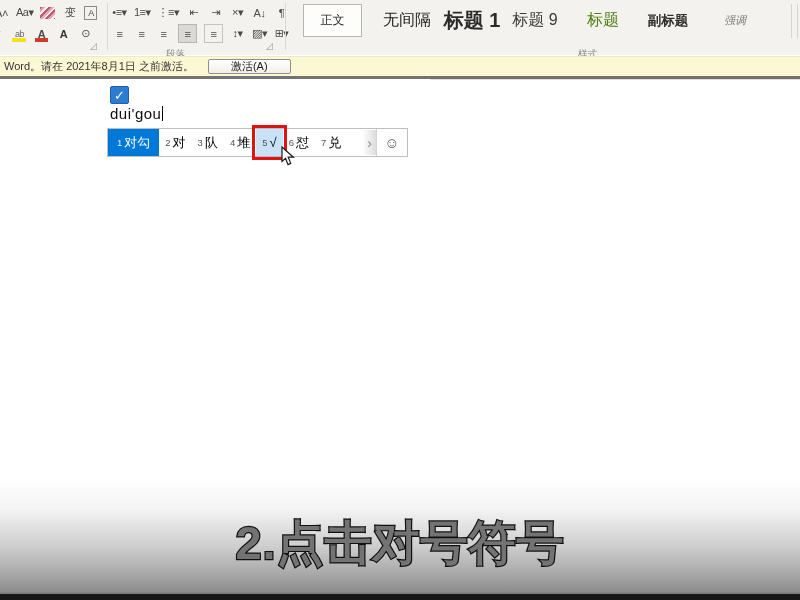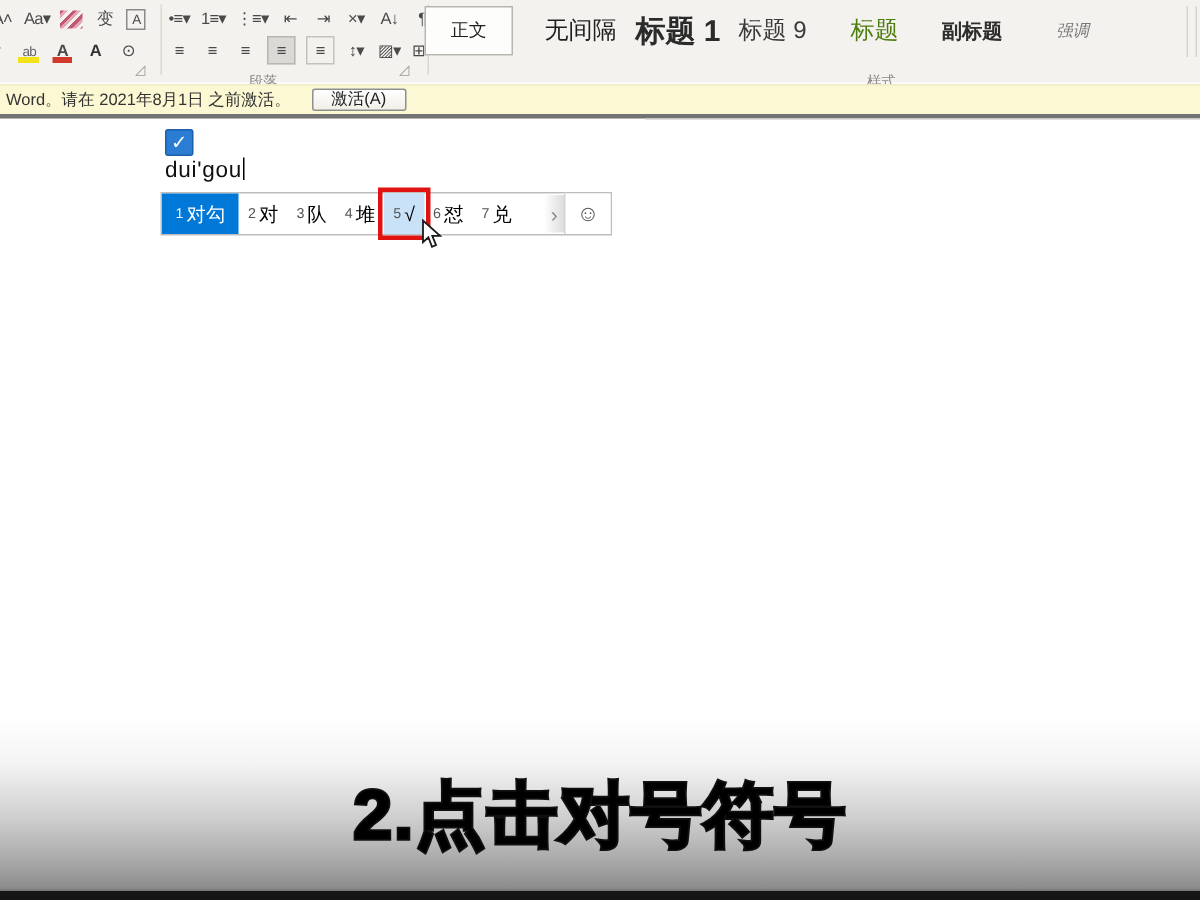--- a/index.html
+++ b/index.html
@@ -18,42 +18,42 @@
   .ricon.fc{position:relative;font-weight:bold;}
   .ricon.fc::after{content:"";position:absolute;left:1px;right:1px;bottom:0;height:4px;background:#d03a2b;}
   .ricon.shade{font-weight:bold;color:#333;}
   .ricon.painter{width:13px;height:12px;background:repeating-linear-gradient(135deg,#c05a74 0 2px,#e3a7b4 2px 4px,transparent 4px 6px);}
   .ricon.sel{background:#dbd9d5;border:1px solid #b9b6b0;min-width:17px;}
   .ricon.boxed{border:1px solid #c5c2bb;min-width:17px;}
   .grp-label{position:absolute;top:48px;font-size:9.5px;color:#8a8784;}
   .launcher{position:absolute;top:42px;font-size:9px;color:#9a968f;line-height:9px;}
 
   
-  .styles{position:absolute;left:281px;top:0;right:0;height:41px;display:flex;align-items:center;overflow:hidden;}
+  .styles{position:absolute;left:301px;top:0;right:0;height:41px;display:flex;align-items:center;overflow:hidden;}
   .style-item{display:flex;align-items:center;justify-content:center;height:36px;color:#1f1f1f;
               font-size:12px;flex:0 0 auto;cursor:default;}
   .style-item.selected{border:1px solid #b9b5ad;background:#fdfdfc;height:31px;}
   .st-normal{width:57px;margin-left:2px;}
   .st-nospace{width:64px;margin-left:13px;font-size:16px;}
   .st-h1{width:66px;font-size:20px;font-weight:700;color:#2b2b2b;}
   .st-h2{width:60px;font-size:16px;color:#3a3a3a;}
   .st-title{width:66px;margin-left:5px;font-size:16px;color:#4d7c0f;}
   .st-subtitle{width:64px;font-size:13.5px;font-weight:700;color:#2e2e2e;}
   .st-subtle{width:74px;font-size:10px;font-style:italic;color:#8a8a8a;}
   .st-em{width:50px;margin-left:10px;font-size:11px;font-style:italic;color:#777;}
   .gallery-scroll{position:absolute;right:2px;top:4px;height:34px;width:5px;
                   border-left:1px solid #d8d4cc;border-right:1px solid #d8d4cc;}
 
   
   .msgbar{position:absolute;left:0;right:0;top:56px;height:19px;background:#fcf8d4;
           border-top:1px solid #eee9c9;border-bottom:3px solid #737373;
           display:flex;align-items:center;padding-left:4px;font-size:11px;color:#333;}
   .activate-btn{margin-left:14px;background:linear-gradient(#ffffff,#f1efe7);
           border:1px solid #8f8f8f;border-radius:2px;font-size:11px;color:#222;
-          padding:0 12px;height:15px;line-height:13px;font-family:inherit;}
+          padding:0 22px;height:15px;line-height:13px;font-family:inherit;}
 
   
   .doc-edge-line{position:absolute;left:430px;right:0;top:79px;height:1px;background:#dedede;}
   .checkbox-sym{position:absolute;left:110px;top:86px;width:19px;height:18px;box-sizing:border-box;
           background:#2b7cd3;border:1px solid #1d5fa9;border-radius:2px;color:#fff;
           font-size:13px;font-weight:bold;display:flex;align-items:center;justify-content:center;}
   .pinyin{position:absolute;left:110px;top:105px;font-size:15px;color:#0f0f0f;letter-spacing:0.5px;}
   .caret{display:inline-block;width:1px;height:15px;background:#000;vertical-align:-2px;margin-left:1px;}
 
   
@@ -74,21 +74,21 @@
   .emoji-btn{width:30px;border-left:1px solid #d4d4d4;display:flex;align-items:center;
         justify-content:center;font-size:15px;color:#555;background:#fff;}
   .cursor-icon{position:absolute;left:281px;top:146px;width:14px;height:20px;z-index:8;}
 
   
   .bottom-grad{position:absolute;left:0;right:0;top:478px;height:122px;
         background:linear-gradient(180deg,rgba(255,255,255,0) 0%,rgba(228,228,228,.4) 25%,
         rgba(195,195,195,.8) 55%,#aaaaaa 78%,#8d8d8d 93%,#4b4b4b 99%,#202020 100%);}
   .bottom-strip{position:absolute;left:0;right:0;bottom:0;height:6px;background:#161616;}
   .caption{position:absolute;left:0;right:0;top:512px;text-align:center;
-        font-size:47px;font-weight:800;letter-spacing:1px;color:#000000;
+        font-size:47px;font-weight:800;letter-spacing:1px;color:#737373;
         -webkit-text-stroke:2.4px #101010;paint-order:stroke fill;}
 </style>
 </head>
 <body>
 
 <div id="app">
 
   <div class="ribbon">
     <div class="icon-row" style="left:-6px;top:3px;">
 

